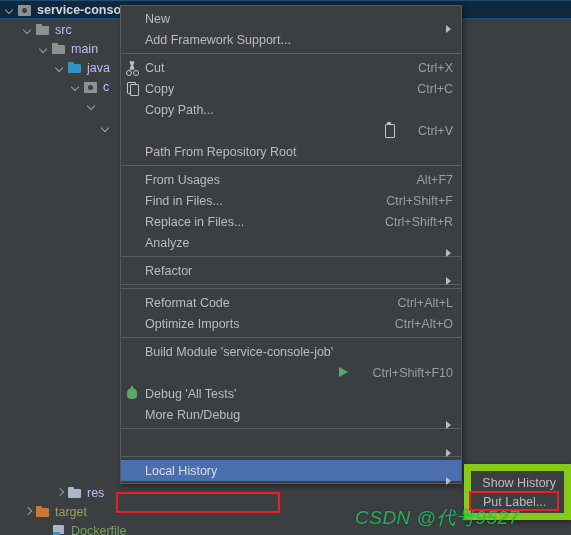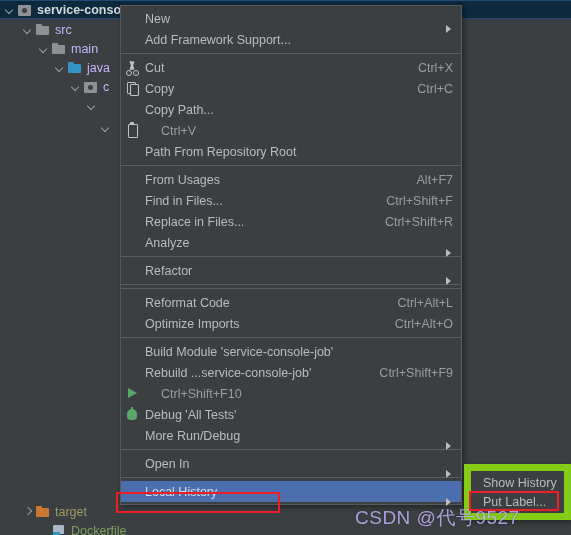--- a/index.html
+++ b/index.html
@@ -136,20 +136,21 @@
     z-index: 20;
   }
   .menu-item {
     position: relative;
     height: 21px;
     display: flex;
     align-items: center;
     padding: 0 8px 0 0;
     box-sizing: border-box;
     white-space: nowrap;
+    justify-content: flex-end;
   }
   .menu-item.highlight { background: #4b6eaf; }
   .mi-icon {
     width: 22px;
     flex: 0 0 22px;
     height: 21px;
     position: relative;
   }
   .mi-label {
     flex: 1 1 auto;
@@ -275,28 +276,29 @@
     z-index: 40;
     pointer-events: none;
   }
   #redbox-local-history { left: 116px; top: 492px; width: 164px; height: 21px; }
   #redbox-show-history { left: 469px; top: 491px; width: 90px; height: 20px; }
 
   
   #watermark {
     position: absolute;
     left: 355px; top: 505px;
-    color: #c4b5fd;
+    color: #22c55e;
     opacity: 0.82;
     font-size: 19px;
     letter-spacing: 0.5px;
     z-index: 35;
     pointer-events: none;
     white-space: nowrap;
     text-shadow: 0 0 2px rgba(0,0,0,0.4);
+    font-style: italic;
   }
 </style>
 </head>
 <body>
 
 <div id="project-tree">
 
   <div class="tree-row selected" style="top:0px">
     <span class="chev down" style="margin-left:4px"></span>
     <span class="ic ic-mod"></span>
@@ -330,20 +332,25 @@
   <div class="tree-row" style="top:96px">
     <span class="chev down" style="margin-left:86px"></span>
     <span class="tree-label lbl-grey"></span>
   </div>
 
   <div class="tree-row" style="top:118px">
     <span class="chev down" style="margin-left:100px"></span>
     <span class="tree-label lbl-grey"></span>
   </div>
 
+  <div class="tree-row" style="top:483px">
+    <span class="chev right" style="margin-left:54px"></span>
+    <span class="ic ic-folder ic-folder-res"></span>
+    <span class="tree-label lbl-grey">res</span>
+  </div>
 
   <div class="tree-row" style="top:502px">
     <span class="chev right" style="margin-left:22px"></span>
     <span class="ic ic-folder ic-folder-orange"></span>
     <span class="tree-label lbl-olive">target</span>
   </div>
 
   <div class="tree-row" style="top:521px">
     <span class="chev" style="margin-left:38px"></span>
     <span class="ic ic-docker"></span>
@@ -449,25 +456,20 @@
   </div>
 
 
   <div class="separator"></div>
 
   <div class="menu-item">
     <span class="mi-icon"></span>
     <span class="mi-label">Build Module 'service-console-job'</span>
   </div>
 
-  <div class="menu-item">
-    <span class="mi-icon"></span>
-    <span class="mi-label">Rebuild ...service-console-job'</span>
-    <span class="mi-shortcut">Ctrl+Shift+F9</span>
-  </div>
 
   <div class="menu-item">
     <span class="mi-icon icn-run"></span>
     <span class="mi-shortcut">Ctrl+Shift+F10</span>
   </div>
 
   <div class="menu-item">
     <span class="mi-icon icn-debug"></span>
     <span class="mi-label">Debug 'All Tests'</span>
   </div>
@@ -475,21 +477,20 @@
   <div class="menu-item">
     <span class="mi-icon"></span>
     <span class="mi-label">More Run/Debug</span>
     <span class="mi-arrow"></span>
   </div>
 
   <div class="separator"></div>
 
   <div class="menu-item">
     <span class="mi-icon"></span>
-    <span class="mi-label">Open In</span>
     <span class="mi-arrow"></span>
   </div>
 
   <div class="separator"></div>
 
   <div class="menu-item highlight">
     <span class="mi-icon"></span>
     <span class="mi-label">Local History</span>
     <span class="mi-arrow"></span>
   </div>

